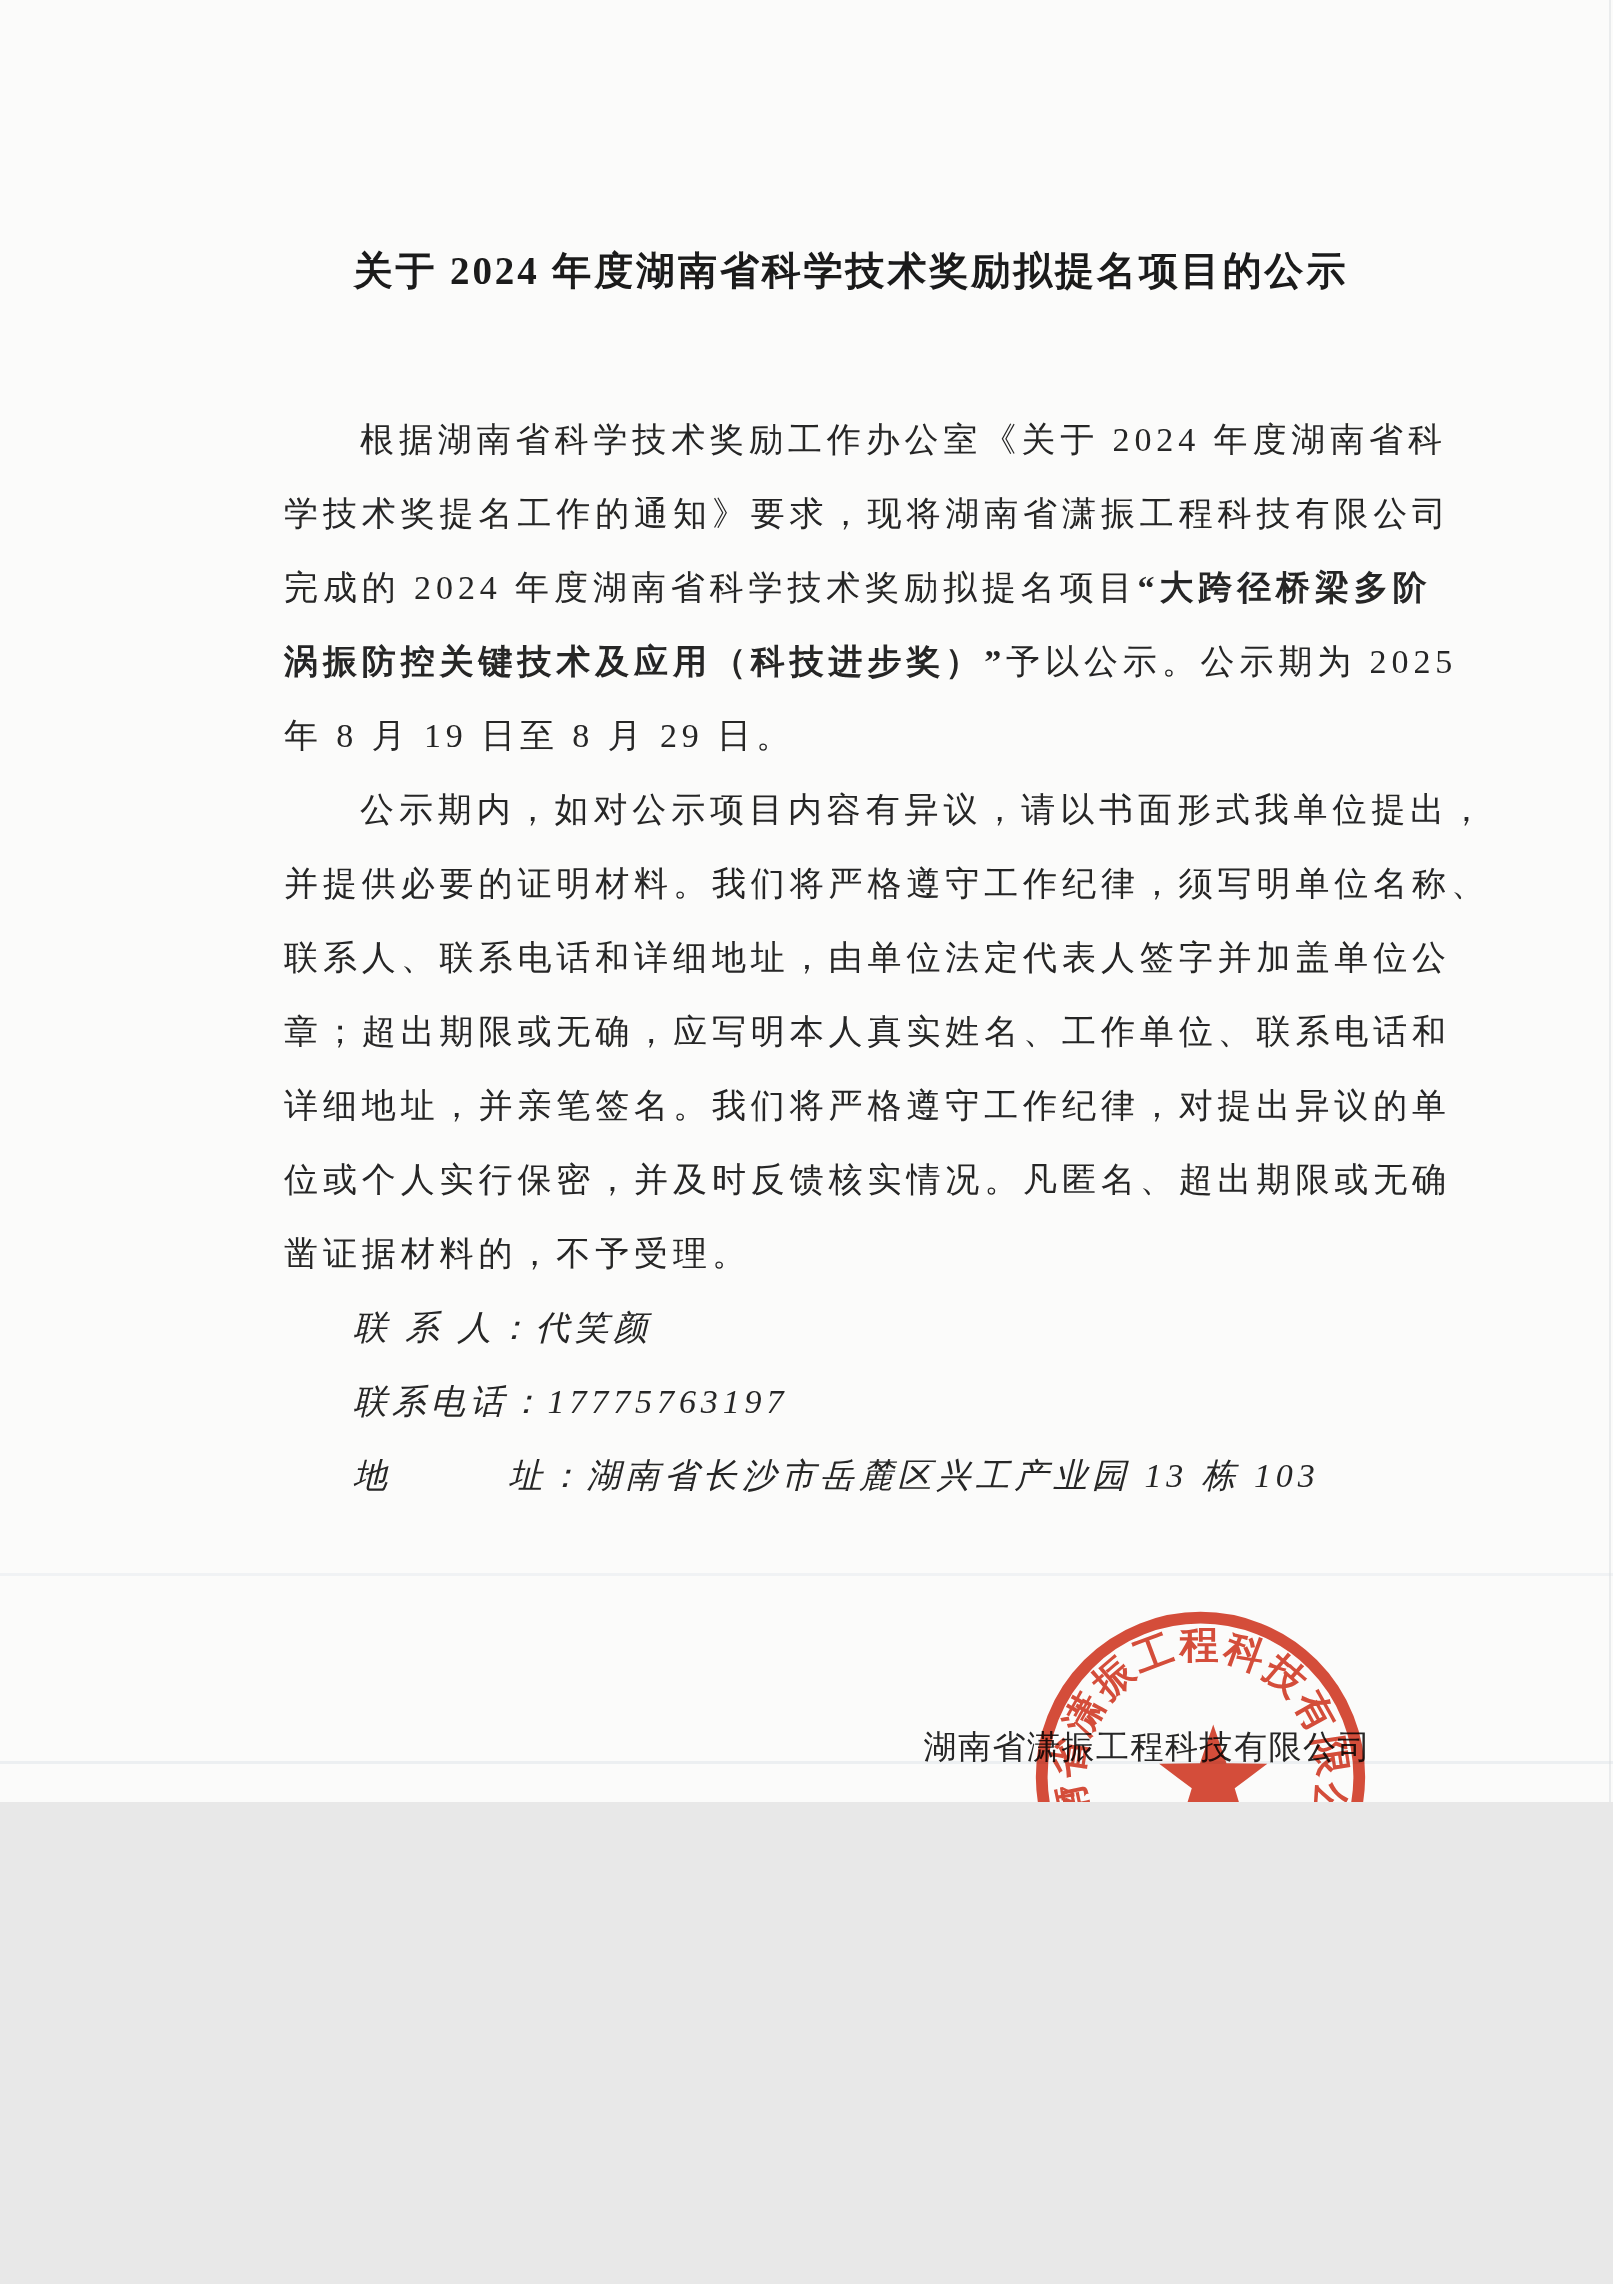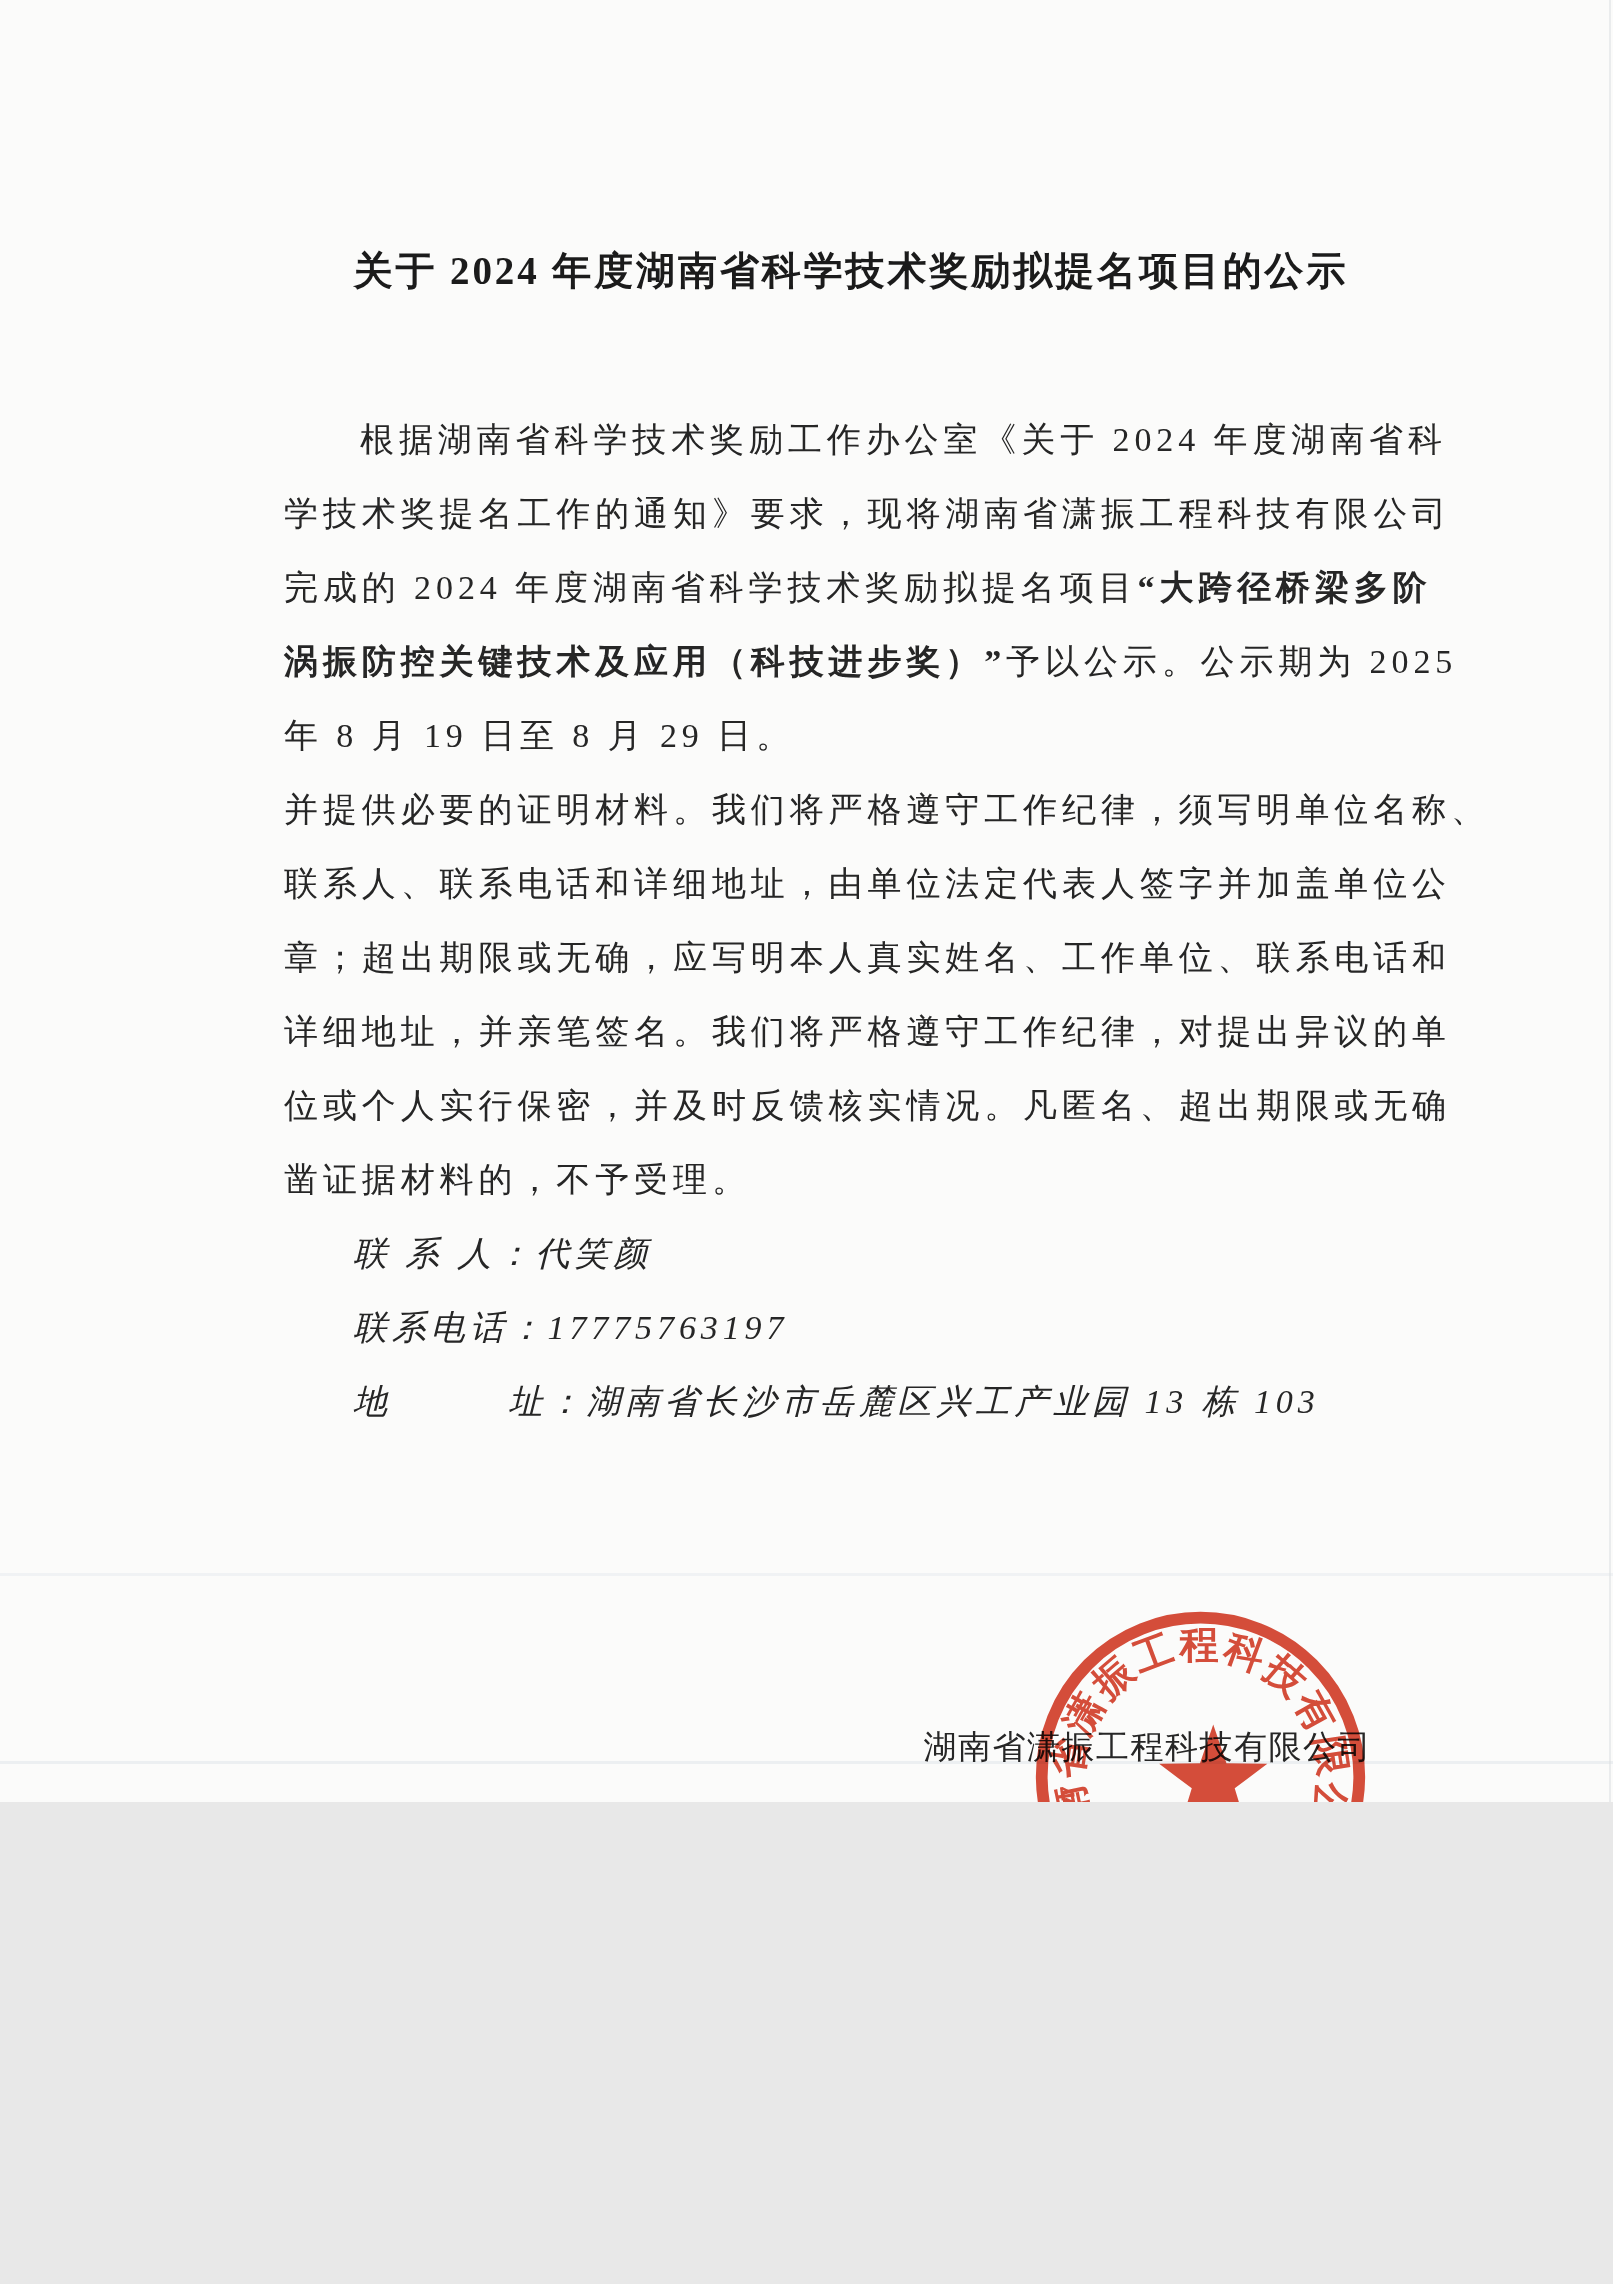--- a/index.html
+++ b/index.html
@@ -122,20 +122,21 @@
   <div class="edge-line"></div>
 
   <div class="title">关于 2024 年度湖南省科学技术奖励拟提名项目的公示</div>
 
   <div class="body-text">
       <div class="line indent"><span>根据湖南省科学技术奖励工作办公室《关于 2024 年度湖南省科</span></div>
       <div class="line"><span>学技术奖提名工作的通知》要求，现将湖南省潇振工程科技有限公司</span></div>
       <div class="line"><span>完成的 2024 年度湖南省科学技术奖励拟提名项目</span><span class="bold">“大跨径桥梁多阶</span></div>
       <div class="line"><span class="bold">涡振防控关键技术及应用（科技进步奖）”</span><span>予以公示。公示期为 2025</span></div>
       <div class="line"><span>年 8 月 19 日至 8 月 29 日。</span></div>
+      <div class="line indent"><span>公示期内，如对公示项目内容有异议，请以书面形式我单位提出，</span></div>
       <div class="line"><span>并提供必要的证明材料。我们将严格遵守工作纪律，须写明单位名称、</span></div>
       <div class="line"><span>联系人、联系电话和详细地址，由单位法定代表人签字并加盖单位公</span></div>
       <div class="line"><span>章；超出期限或无确，应写明本人真实姓名、工作单位、联系电话和</span></div>
       <div class="line"><span>详细地址，并亲笔签名。我们将严格遵守工作纪律，对提出异议的单</span></div>
       <div class="line"><span>位或个人实行保密，并及时反馈核实情况。凡匿名、超出期限或无确</span></div>
       <div class="line"><span>凿证据材料的，不予受理。</span></div>
       <div class="line contact"><span>联 系 人：代笑颜</span></div>
       <div class="line contact"><span>联系电话：17775763197</span></div>
       <div class="line contact"><span>地　　　址：湖南省长沙市岳麓区兴工产业园 13 栋 103</span></div>
     </div>

